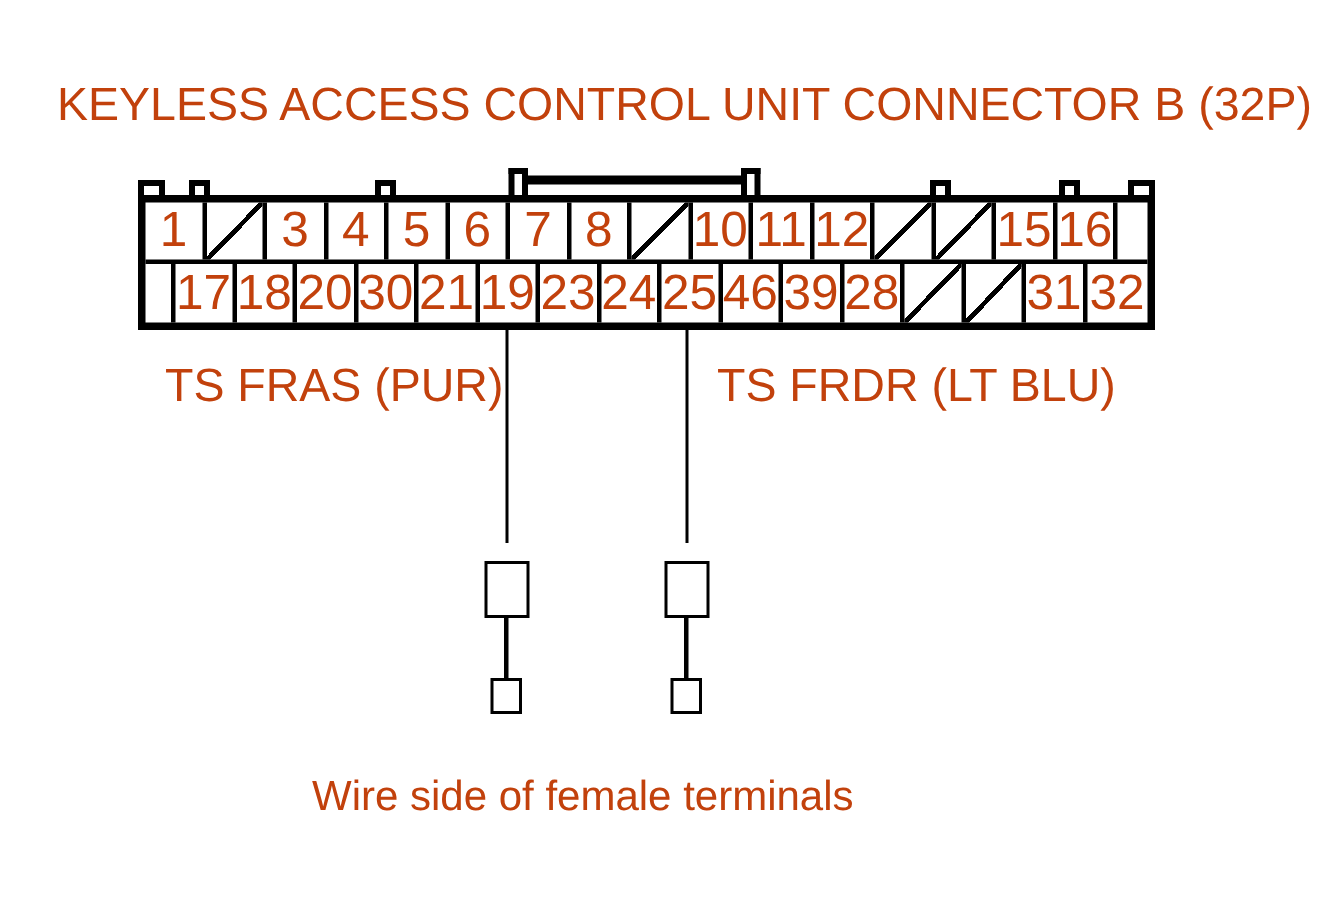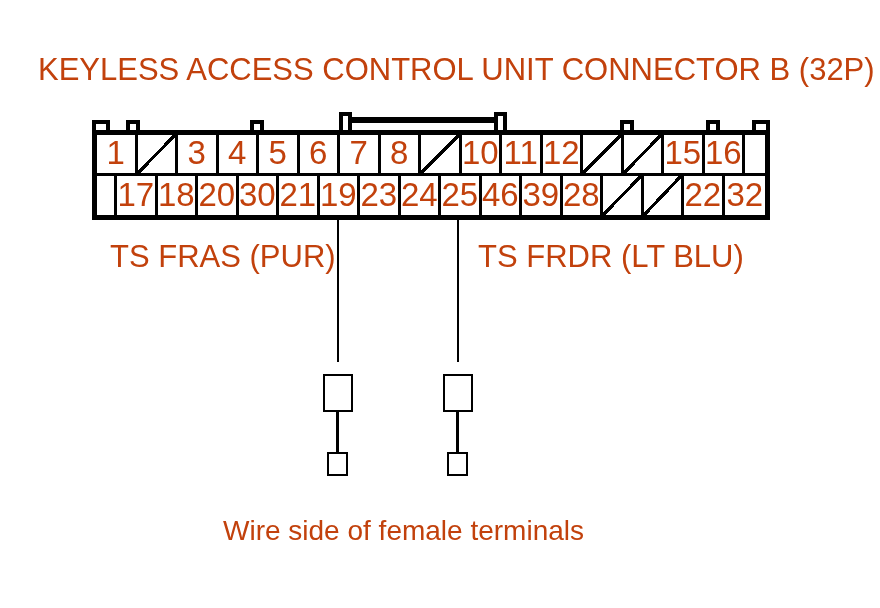--- a/index.html
+++ b/index.html
@@ -51,21 +51,21 @@
   .wire-a .lower{left:336px;top:412px;width:3px;height:40px;}
   .wire-b .lower{left:456px;top:412px;width:3px;height:40px;}
   .term-box{position:absolute;box-sizing:border-box;border:2px solid #000;background:#fff;}
   .wire-a .big{left:323px;top:374px;width:30px;height:38px;}
   .wire-b .big{left:443px;top:374px;width:30px;height:38px;}
   .wire-a .small{left:327px;top:452px;width:21px;height:24px;}
   .wire-b .small{left:447px;top:452px;width:21px;height:24px;}
   .wire-label{position:absolute;top:240px;font-size:31px;line-height:33px;white-space:nowrap;}
   .wire-label.a{left:110px;}
   .wire-label.b{left:478px;}
-  .caption{position:absolute;left:223px;top:515px;font-size:28px;line-height:32px;white-space:nowrap;text-align:right;}
+  .caption{position:absolute;left:208px;top:515px;font-size:28px;line-height:32px;white-space:nowrap;text-align:right;}
 </style>
 </head>
 <body>
 
 <div class="page">
 
   <div class="title">KEYLESS ACCESS CONTROL UNIT CONNECTOR B (32P)</div>
 
   <div class="connector">
     <div class="bracket-bar"></div>
@@ -105,21 +105,21 @@
           <div class="cell">21</div>
           <div class="cell">19</div>
           <div class="cell">23</div>
           <div class="cell">24</div>
           <div class="cell">25</div>
           <div class="cell">46</div>
           <div class="cell">39</div>
           <div class="cell">28</div>
           <div class="cell slashed"></div>
           <div class="cell slashed"></div>
-          <div class="cell">22</div>
+          <div class="cell">31</div>
           <div class="cell">32</div>
         </div>
     </div>
   </div>
 
   <div class="wire-a">
     <div class="wire-line upper"></div>
     <div class="term-box big"></div>
     <div class="wire-line lower"></div>
     <div class="term-box small"></div>

